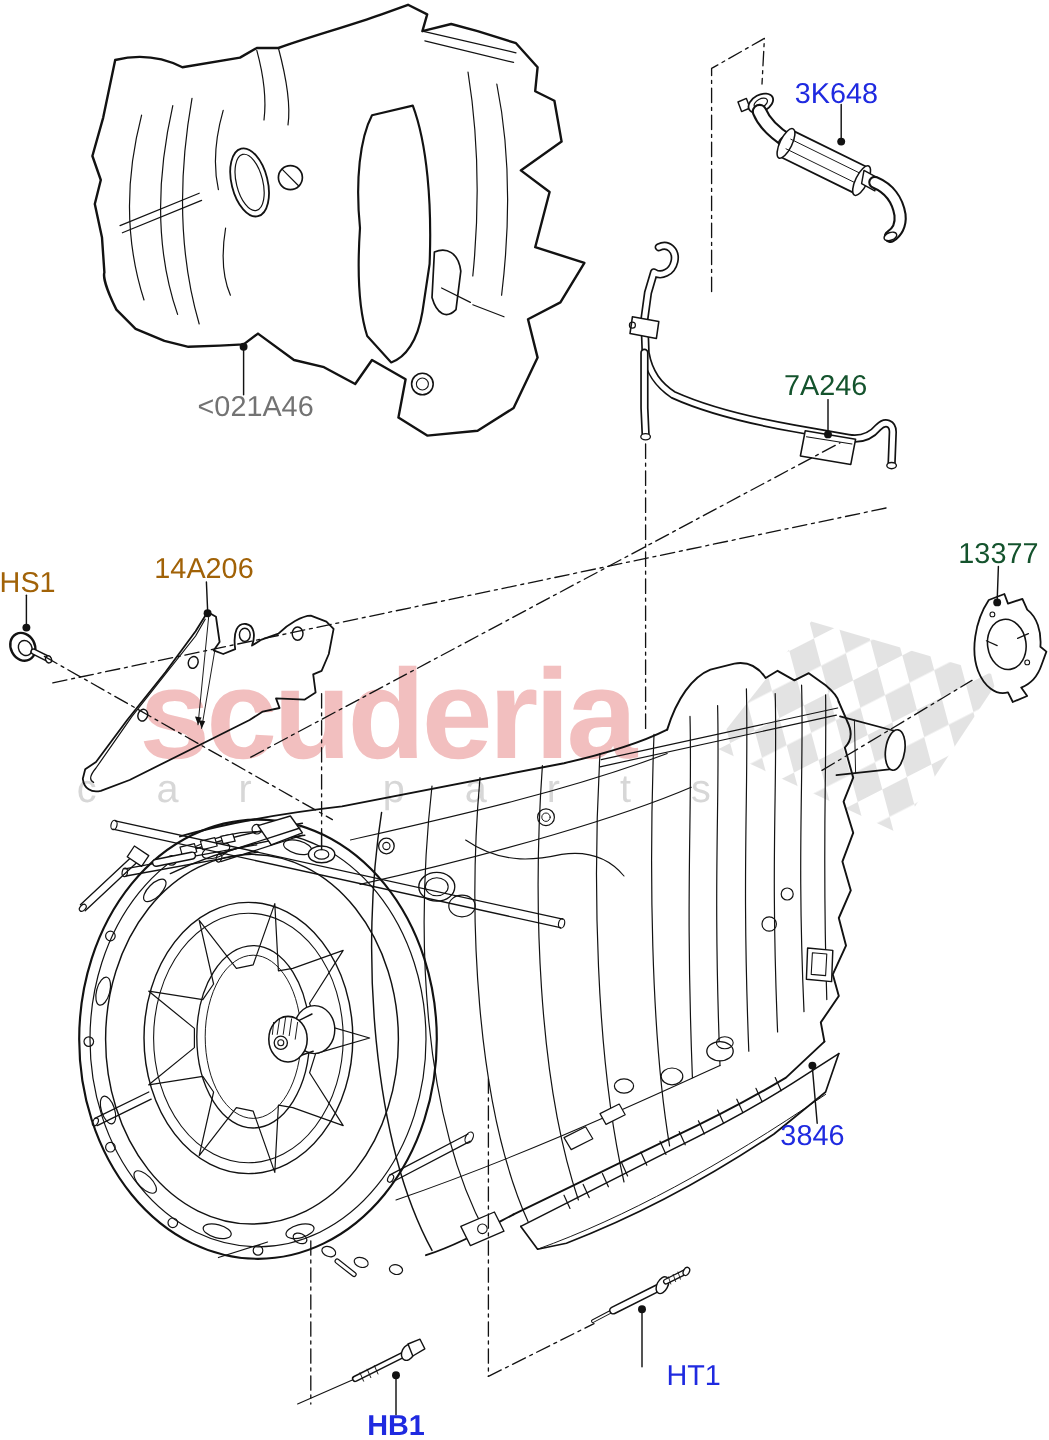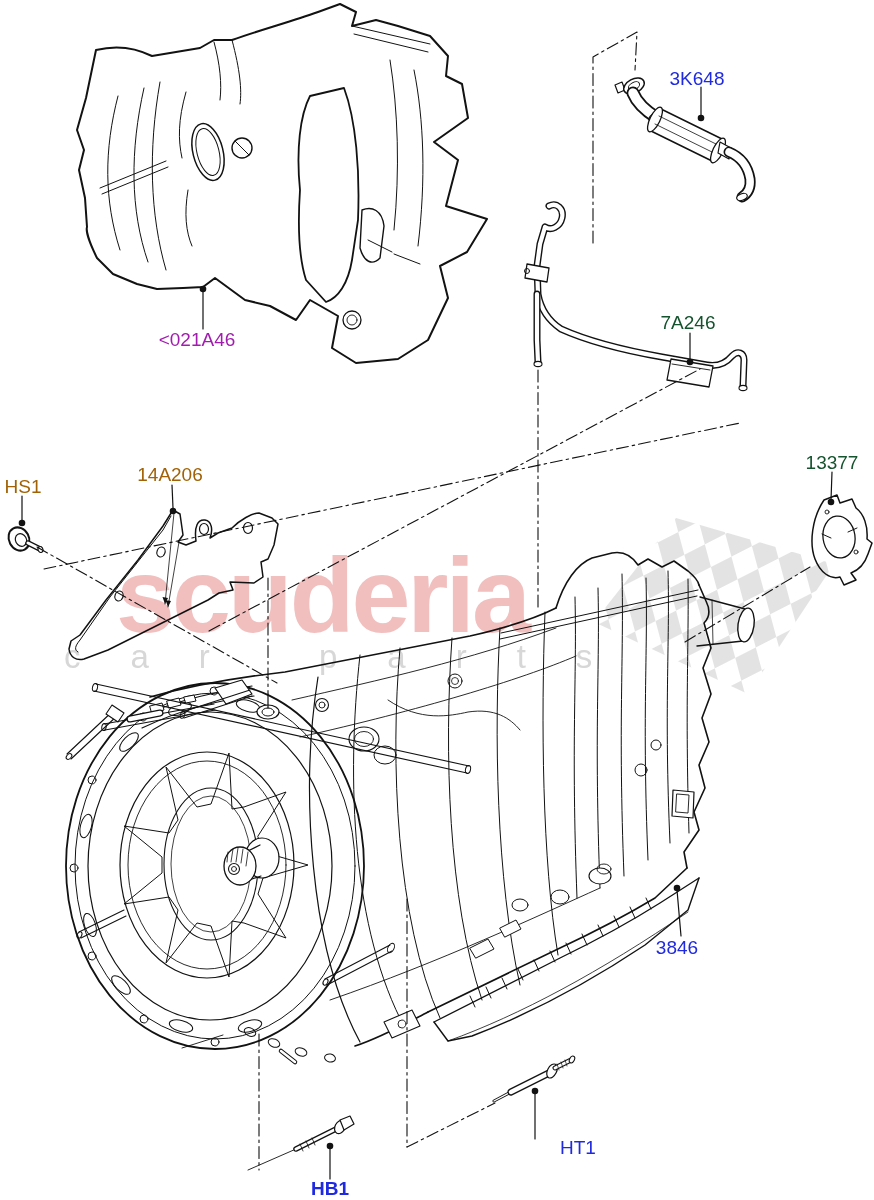--- a/index.html
+++ b/index.html
@@ -1,20 +1,20 @@
 <!DOCTYPE html>
 <html><head>
 <meta charset="utf-8">
 <style>
   html,body{margin:0;padding:0;background:#fff;}
   .canvas{position:relative;width:874px;height:1200px;background:#fff;overflow:hidden;
           font-family:"Liberation Sans",sans-serif;}
   .canvas svg{position:absolute;left:0;top:0;}
   .labels{position:absolute;left:0;top:0;width:100%;height:100%;pointer-events:none;}
-  .part-label{position:absolute;transform:translate(-50%,-52%);font-size:19px;line-height:1;
+  .part-label{position:absolute;transform:translate(-50%,-52%);font-size:24px;line-height:1;
               color:#1f2ae0;white-space:nowrap;pointer-events:auto;cursor:pointer;
               font-family:"Liberation Sans",sans-serif;}
 </style>
 </head>
 <body>
 
 <div class="canvas">
 <svg width="874" height="1200" viewBox="0 0 874 1200">
   <defs>
     <pattern id="chk" width="46" height="46" patternUnits="userSpaceOnUse" patternTransform="rotate(-27) skewX(-12)">
@@ -272,21 +272,21 @@
       <circle cx="173" cy="511" r="3.3"></circle>
       <circle cx="831" cy="502" r="3.3"></circle>
       <circle cx="677" cy="888" r="3.3"></circle>
       <circle cx="330" cy="1146" r="3.3"></circle>
       <circle cx="535" cy="1091" r="3.3"></circle>
     </g>
   </g>
 </svg>
 
 <div class="labels">
-      <span class="part-label" style="left: 197px; top: 340px; color: #a21caf;">&lt;021A46</span>
+      <span class="part-label" style="left: 213px; top: 340px; color: #737373;">&lt;021A46</span>
       <span class="part-label" style="left: 697px; top: 79px; color: rgb(31, 42, 224);">3K648</span>
       <span class="part-label" style="left: 688px; top: 323px; color: #14532d;">7A246</span>
       <span class="part-label" style="left: 23px; top: 487px; color: #a16207;">HS1</span>
       <span class="part-label" style="left: 170px; top: 475px; color: #a16207;">14A206</span>
       <span class="part-label" style="left: 832px; top: 463px; color: #14532d;">13377</span>
       <span class="part-label" style="left: 677px; top: 948px; color: rgb(31, 42, 224);">3846</span>
       <span class="part-label" style="left: 330px; top: 1189px; color: rgb(31, 42, 224); font-weight: bold;">HB1</span>
       <span class="part-label" style="left: 533px; top: 1148px; color: rgb(31, 42, 224); margin-left: 45px;">HT1</span>
     </div>
 </div>

